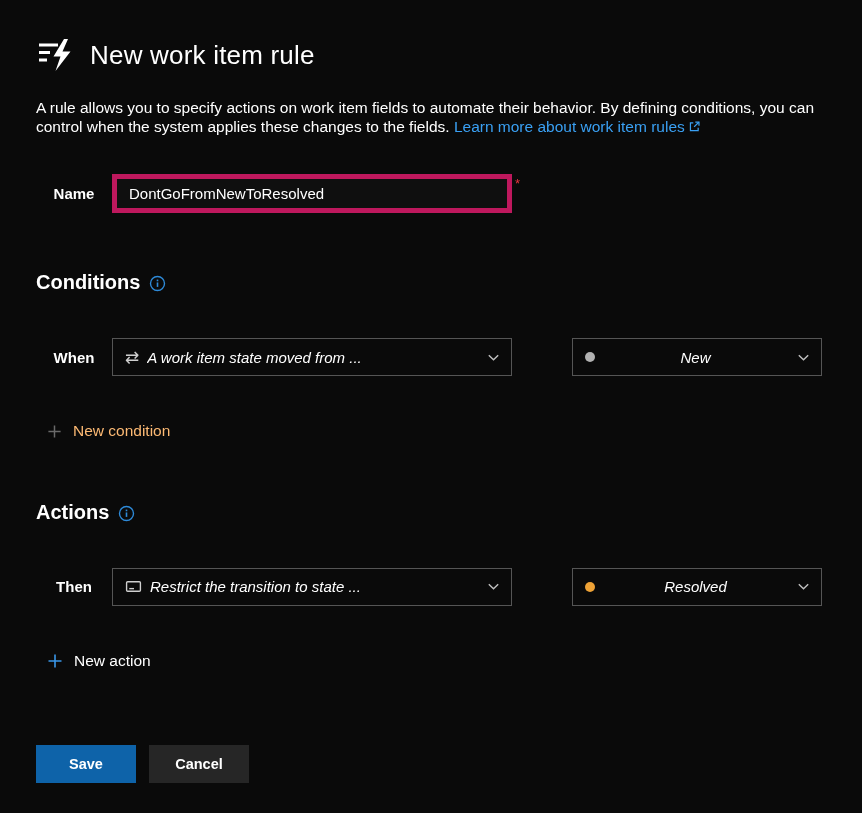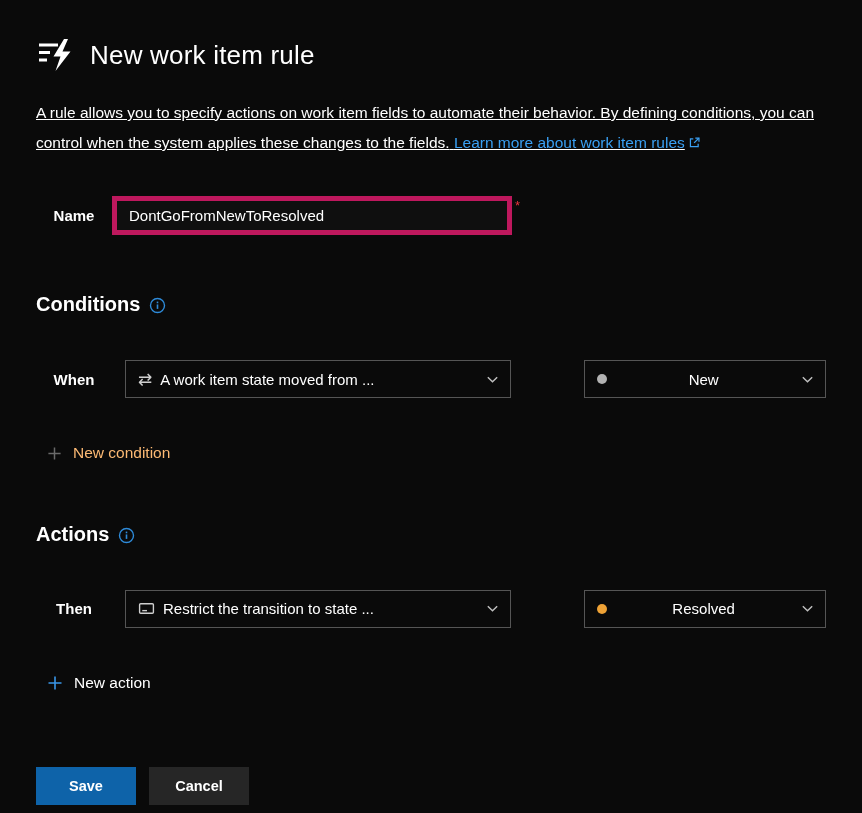--- a/index.html
+++ b/index.html
@@ -16,24 +16,23 @@
 
   
   .header { display: flex; align-items: center; gap: 16px; margin-top: 2px; }
   .rule-icon { display: inline-flex; width: 38px; height: 34px; }
   h1.page-title { font-size: 26px; font-weight: 400; margin: 0; letter-spacing: .2px; }
 
   
   .description {
     margin: 26px 0 0 0;
     font-size: 15.5px;
-    line-height: 30px;
+    line-height: 19px;
     color: #ffffff;
     max-width: 816px;
-    text-decoration: underline;
   }
   .learn-link { color: #3aa0f3; text-decoration: none; cursor: pointer; white-space: nowrap; }
   .learn-link svg { vertical-align: -1px; margin-left: 3px; }
 
   
   .form-row { display: flex; align-items: center; }
   .form-label { width: 76px; font-weight: 700; font-size: 15px; flex: none; text-align: center; }
   .name-row { margin-top: 38px; }
 
   input.text-input {
@@ -57,35 +56,35 @@
   .section-heading {
     margin-top: 58px;
     font-size: 20px;
     font-weight: 600;
     display: flex;
     align-items: center;
     gap: 9px;
   }
   .info-icon { display: inline-flex; margin-top: 2px; }
 
-  .condition-row { margin-top: 44px; gap: 13px; }
+  .condition-row { margin-top: 44px; }
 
   
   .dropdown {
     display: flex; align-items: center;
     height: 38px;
     border: 1px solid #555555;
     background: transparent;
     padding: 0 10px 0 12px;
     cursor: pointer;
   }
   .dropdown.wide { width: 400px; }
   .dropdown.narrow { width: 250px; margin-left: 60px; text-align: center; }
   .dd-icon { display: inline-flex; align-items: center; color: #cfcfcf; font-size: 17px; flex: none; }
-  .dd-text { flex: 1 1 auto; font-size: 15px; margin-left: 8px; white-space: nowrap; overflow: hidden; }
+  .dd-text { flex: 1 1 auto; font-size: 15px; margin-left: 8px; white-space: nowrap; overflow: hidden; font-style: italic; }
   .chevron-icon { flex: none; display: inline-flex; margin-left: 8px; }
   .state-dot {
     width: 10px; height: 10px;
     border-radius: 50%;
     flex: none;
   }
 
   
   .add-item {
     margin-top: 46px;

